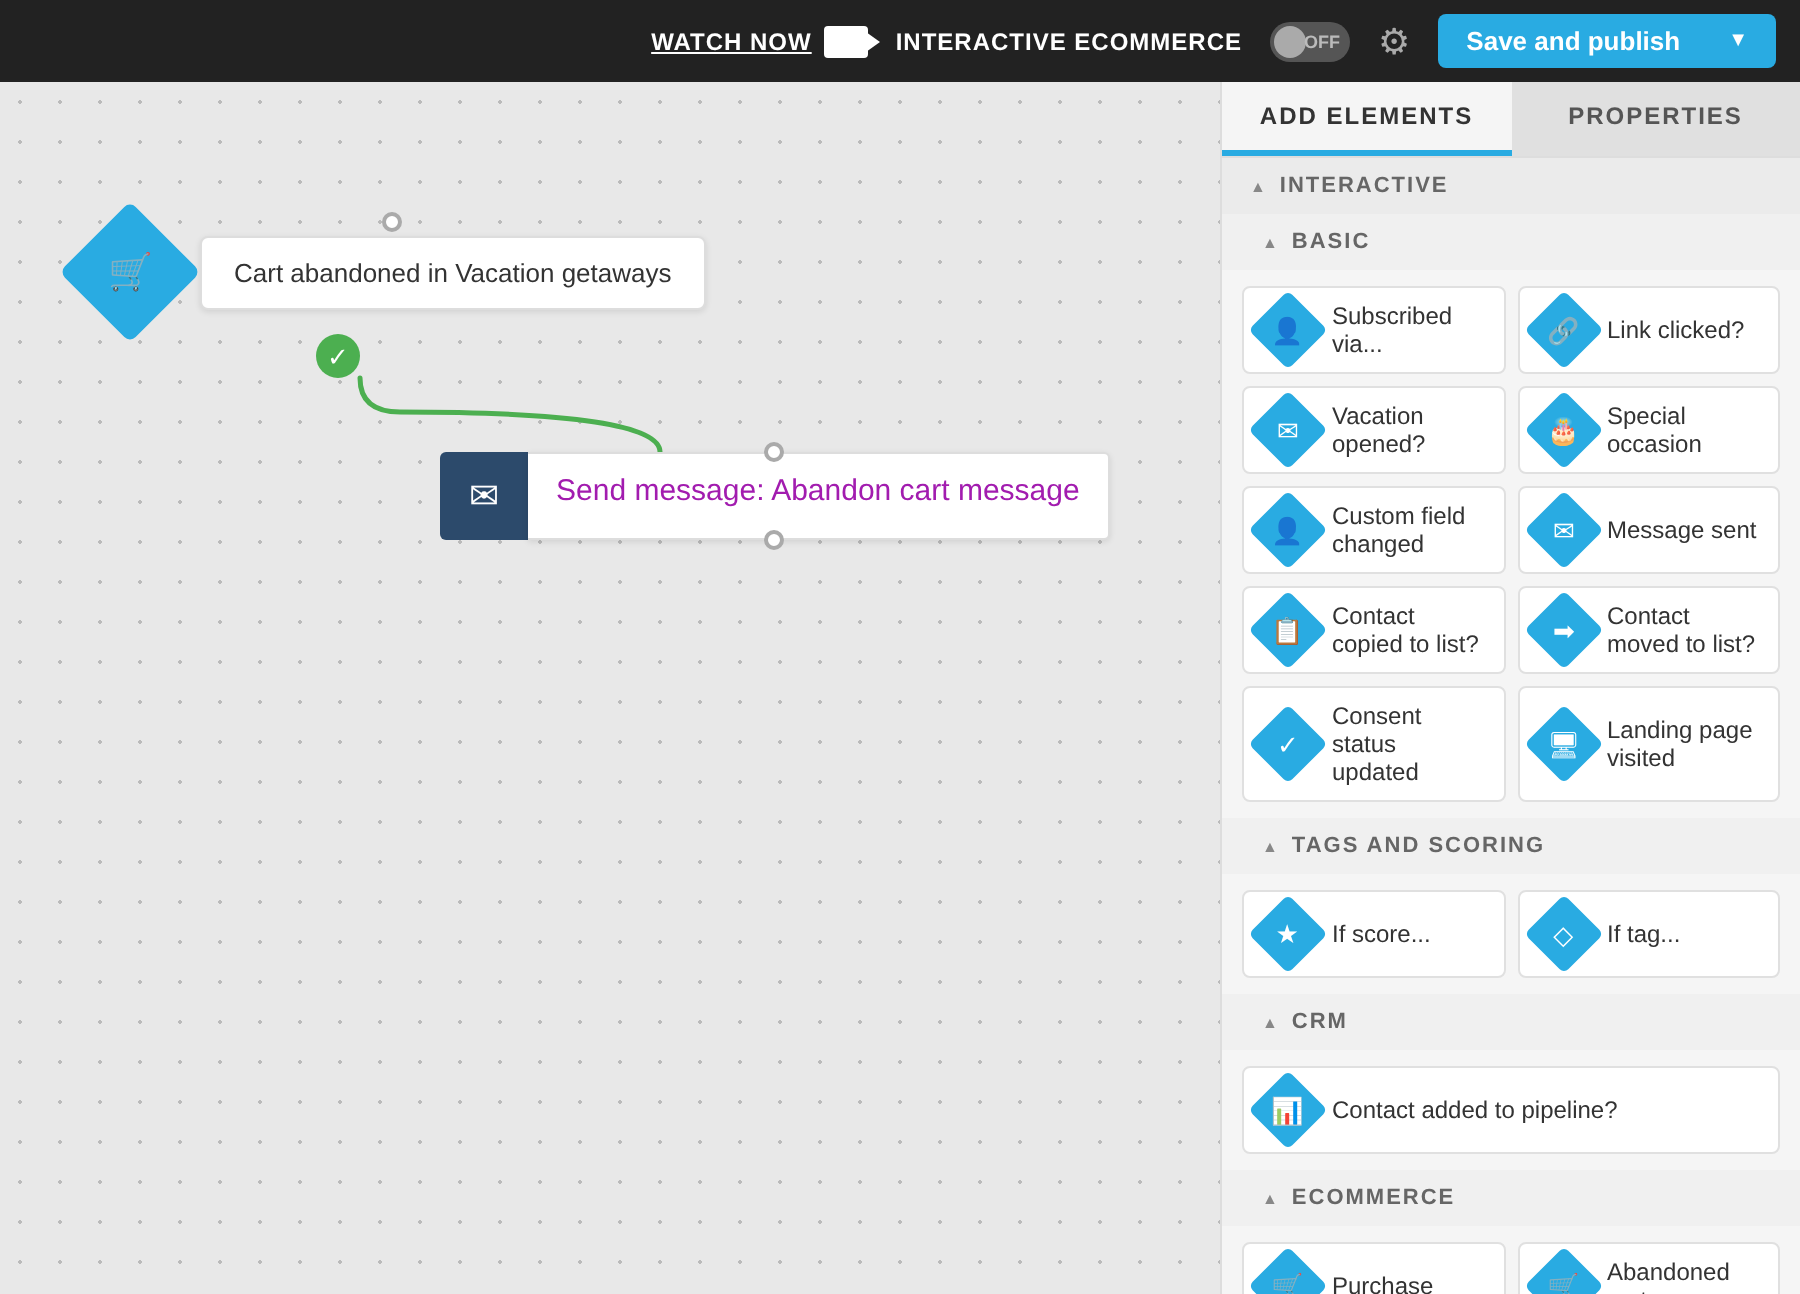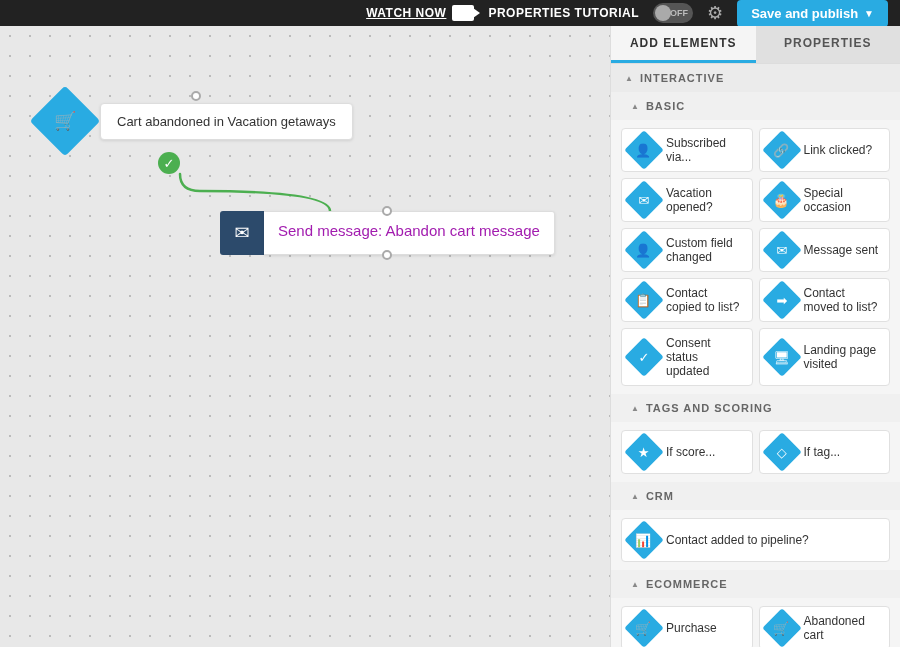--- a/index.html
+++ b/index.html
@@ -1,21 +1,21 @@
 <!DOCTYPE html>
 <html><head>
   <meta charset="utf-8">
   <style>
     * { box-sizing: border-box; margin: 0; padding: 0; }
     body { font-family: -apple-system, BlinkMacSystemFont, 'Segoe UI', Arial, sans-serif; background: #f0f0f0; width: 900px; height: 647px; overflow: hidden; display: flex; flex-direction: column; }
 
     
     .topbar {
       background: #222;
-      height: 26px;
+      height: 41px;
       display: flex;
       align-items: center;
       justify-content: flex-end;
       padding: 0 12px;
       gap: 14px;
       flex-shrink: 0;
     }
     .topbar-watch {
       display: flex; align-items: center; gap: 6px;
       color: white; font-size: 12px; font-weight: 600;
@@ -49,21 +49,21 @@
     }
     .toggle-knob {
       width: 16px; height: 16px; background: #aaa; border-radius: 50%;
     }
     .topbar-gear {
       color: #aaa; font-size: 18px; cursor: pointer;
     }
     .save-btn {
       background: #29abe2; color: white; border: none;
       padding: 6px 14px; border-radius: 4px; font-size: 13px;
-      font-weight: 600; cursor: pointer; display: flex; align-items: center; gap: 6px;
+      font-weight: 600; cursor: pointer; display: flex; align-items: center; gap: 24px;
     }
     .save-btn-arrow {
       font-size: 10px;
     }
 
     
     .main {
       display: flex;
       flex: 1;
       overflow: hidden;
@@ -255,21 +255,21 @@
     }
   </style>
 </head>
 <body>
 
 <div class="topbar">
   <div class="topbar-watch">
     <span>WATCH NOW</span>
     <div class="topbar-camera"></div>
   </div>
-  <span class="topbar-tutorial">PROPERTIES TUTORIAL</span>
+  <span class="topbar-tutorial">INTERACTIVE ECOMMERCE</span>
   <div class="toggle">
     <div class="toggle-knob"></div>
     <span class="toggle-label">OFF</span>
   </div>
   <span class="topbar-gear">⚙</span>
   <button class="save-btn">
     <span>Save and publish</span>
     <span class="save-btn-arrow">▼</span>
   </button>
 </div>

